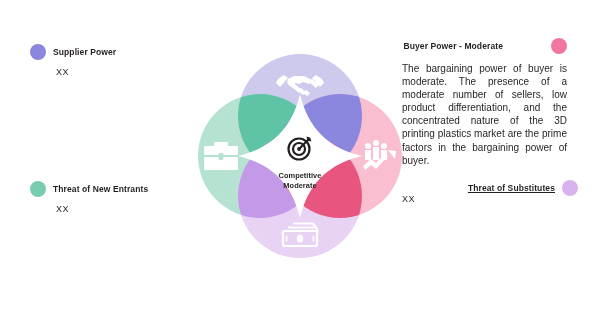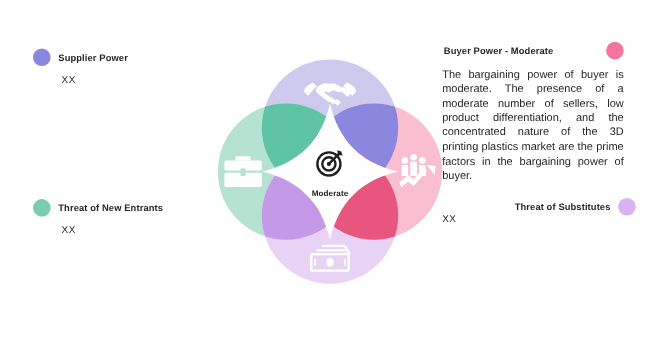--- a/index.html
+++ b/index.html
@@ -17,21 +17,21 @@
   .legend{position:absolute;}
   .legend-row{display:flex;align-items:center;gap:7px;}
   .dot{width:16px;height:16px;border-radius:50%;flex:none;display:block;}
   .legend-title{font-size:8.5px;font-weight:bold;letter-spacing:.1px;white-space:nowrap;}
   .legend-value{font-size:9px;margin-top:7px;letter-spacing:.4px;}
 
   #legend-supplier{left:30px;top:28px;}
   #legend-supplier .legend-value{margin-left:26px;}
   #legend-entrants{left:30px;top:165px;}
   #legend-entrants .legend-value{margin-left:26px;}
-  #legend-substitutes{right:22px;top:164px;text-align:right;}
+  #legend-substitutes{right:22px;top:164px;text-align:right;text-decoration:underline;}
 
   
   #buyer-block{position:absolute;left:402px;top:22px;width:165px;}
   #buyer-block .legend-row{justify-content:flex-end;gap:48px;}
   .body-copy{
     font-size:10px;line-height:13.1px;
     text-align:justify;text-justify:inter-word;
     margin-top:8px;color:#231f20;
   }
   #substitutes-value{position:absolute;left:402px;top:178px;font-size:9px;letter-spacing:.4px;}
@@ -167,17 +167,18 @@
       <g transform="translate(115,112)">
         <circle cx="-1" cy="1" r="10.5" fill="none" stroke="#231f20" stroke-width="2.2"></circle>
         <circle cx="-1" cy="1" r="6" fill="none" stroke="#231f20" stroke-width="2.2"></circle>
         <circle cx="-1" cy="1" r="1.9" fill="#231f20"></circle>
         <path d="M-1 1 L9 -9" stroke="#231f20" stroke-width="2.2" stroke-linecap="round"></path>
         <path d="M6.6 -11.4 l0.6 4.2 4.2 0.6 -1.2 -3.6 z" fill="#231f20"></path>
       </g>
     </svg>
 
     <div class="center-label">
+      <div>Competitive</div>
       <div>Moderate</div>
     </div>
   </div>
 
 </div>
 
 </body></html>

